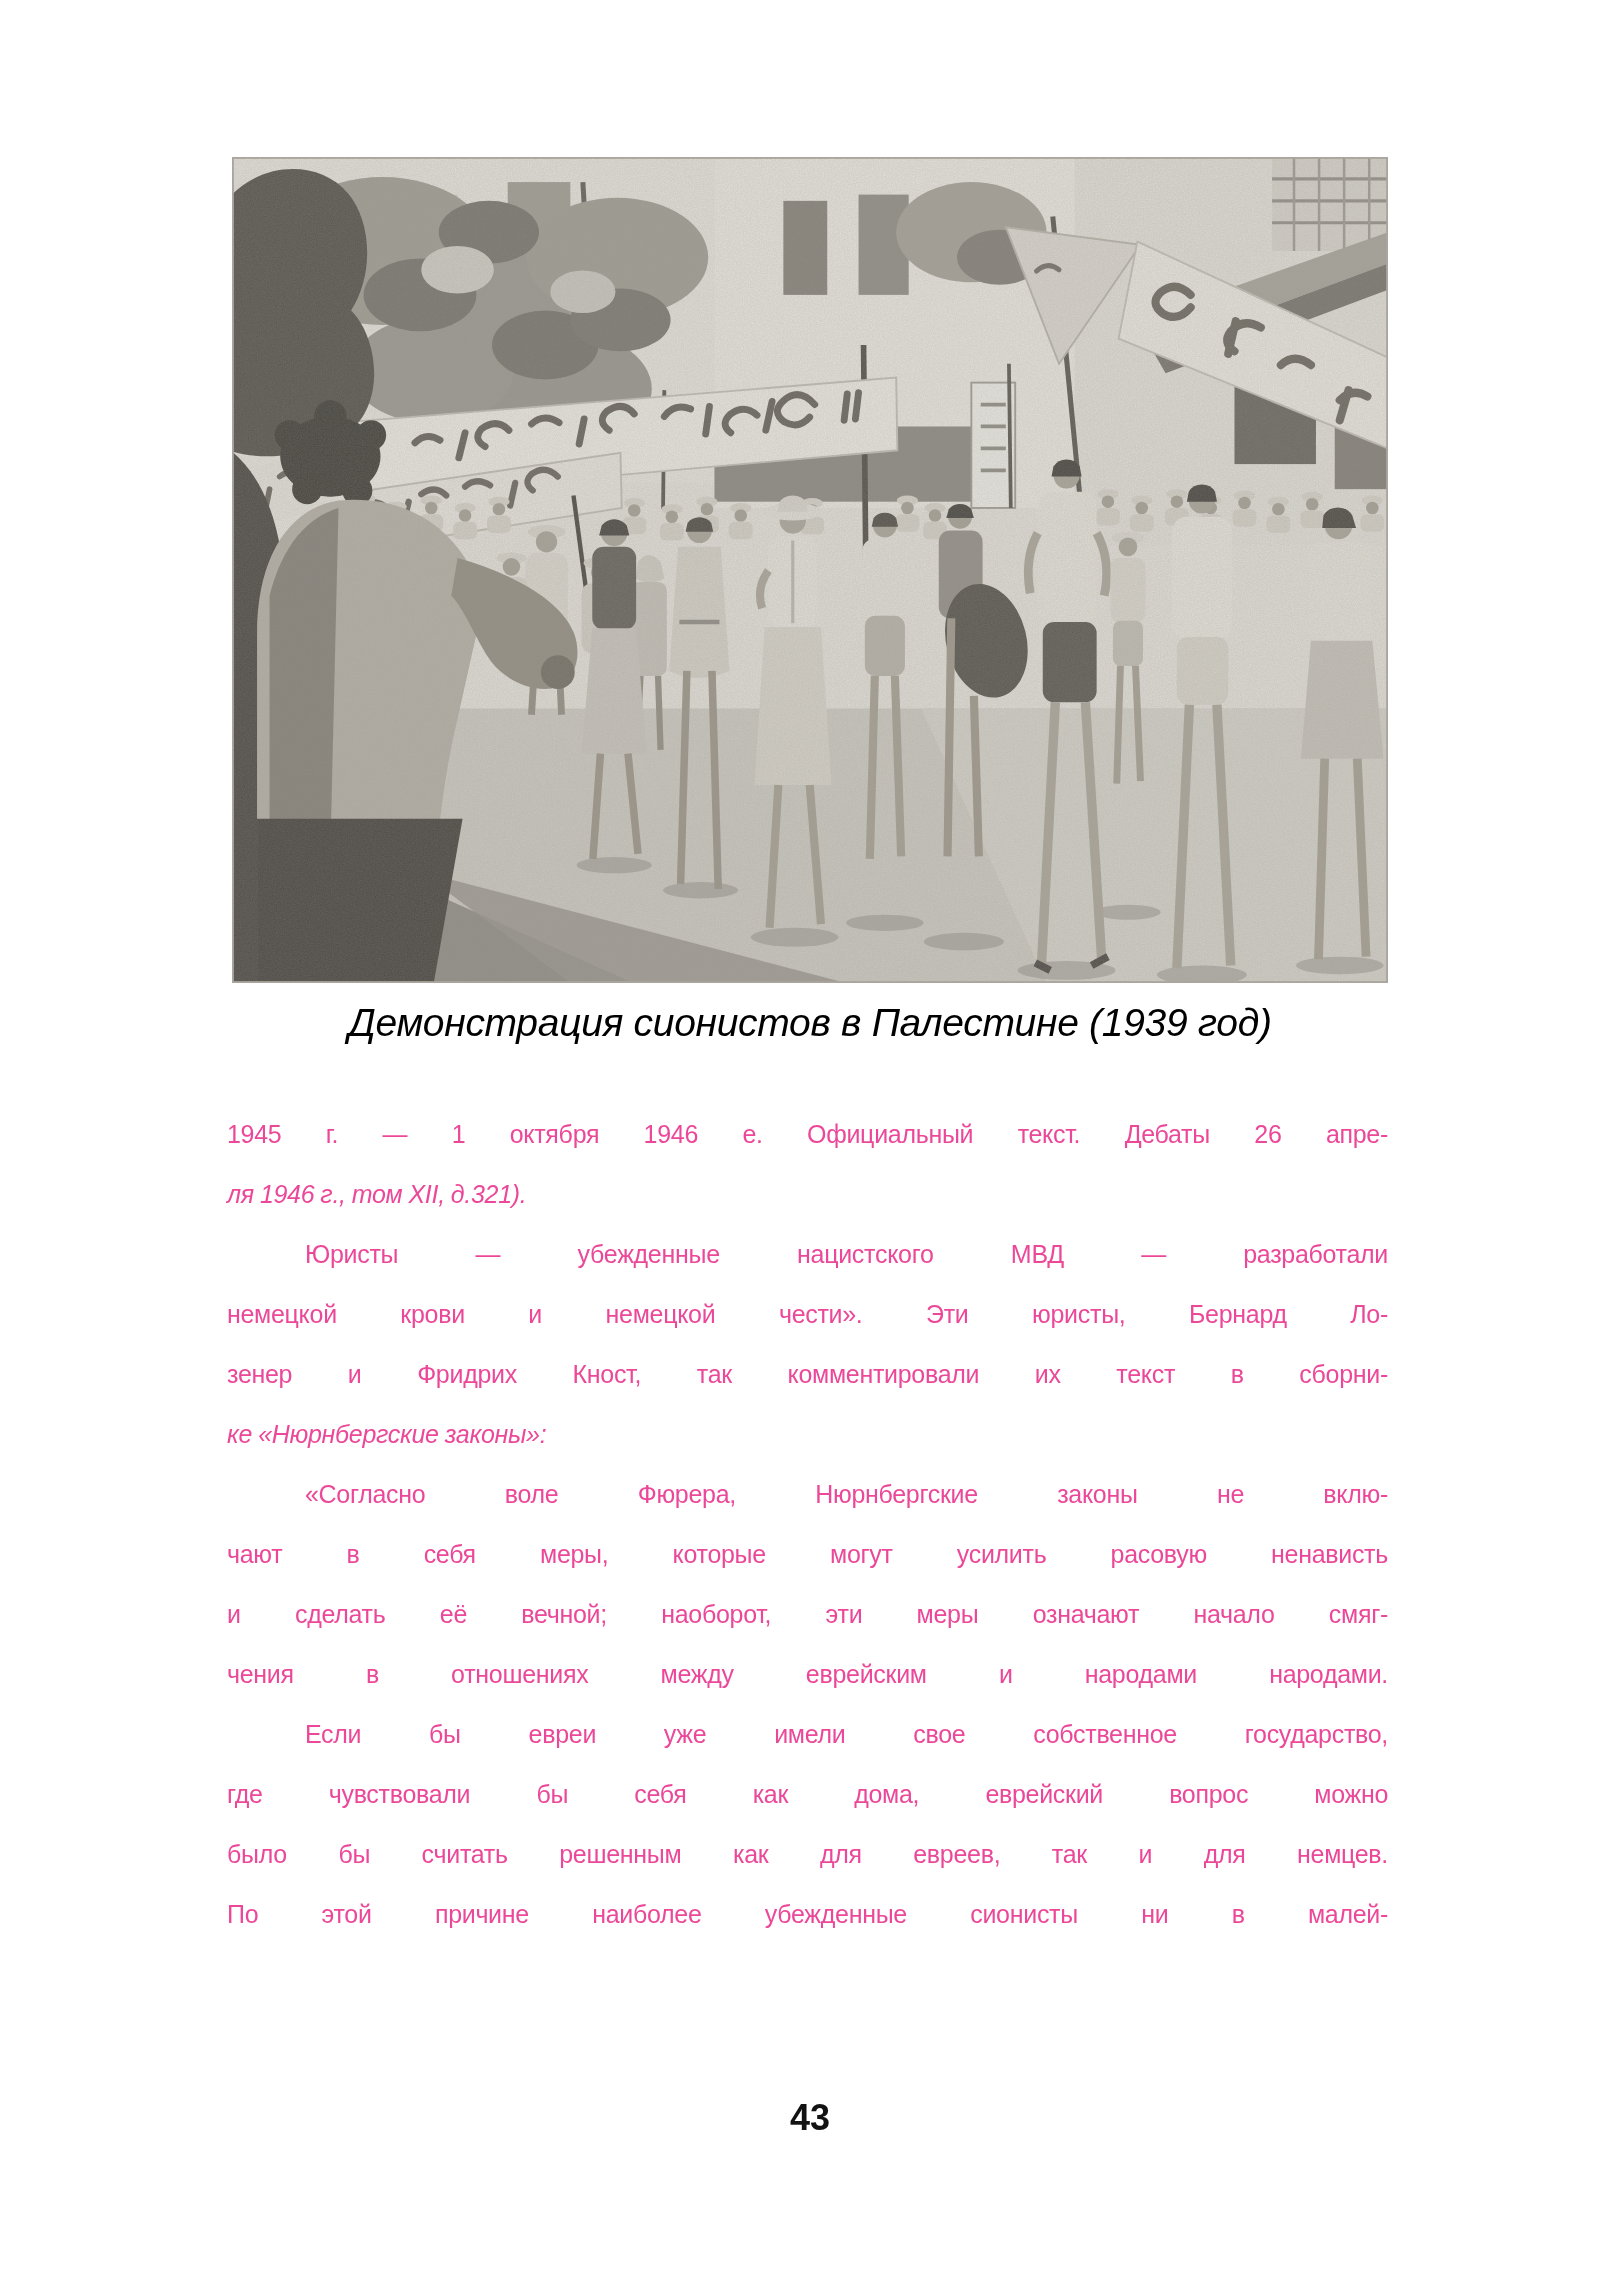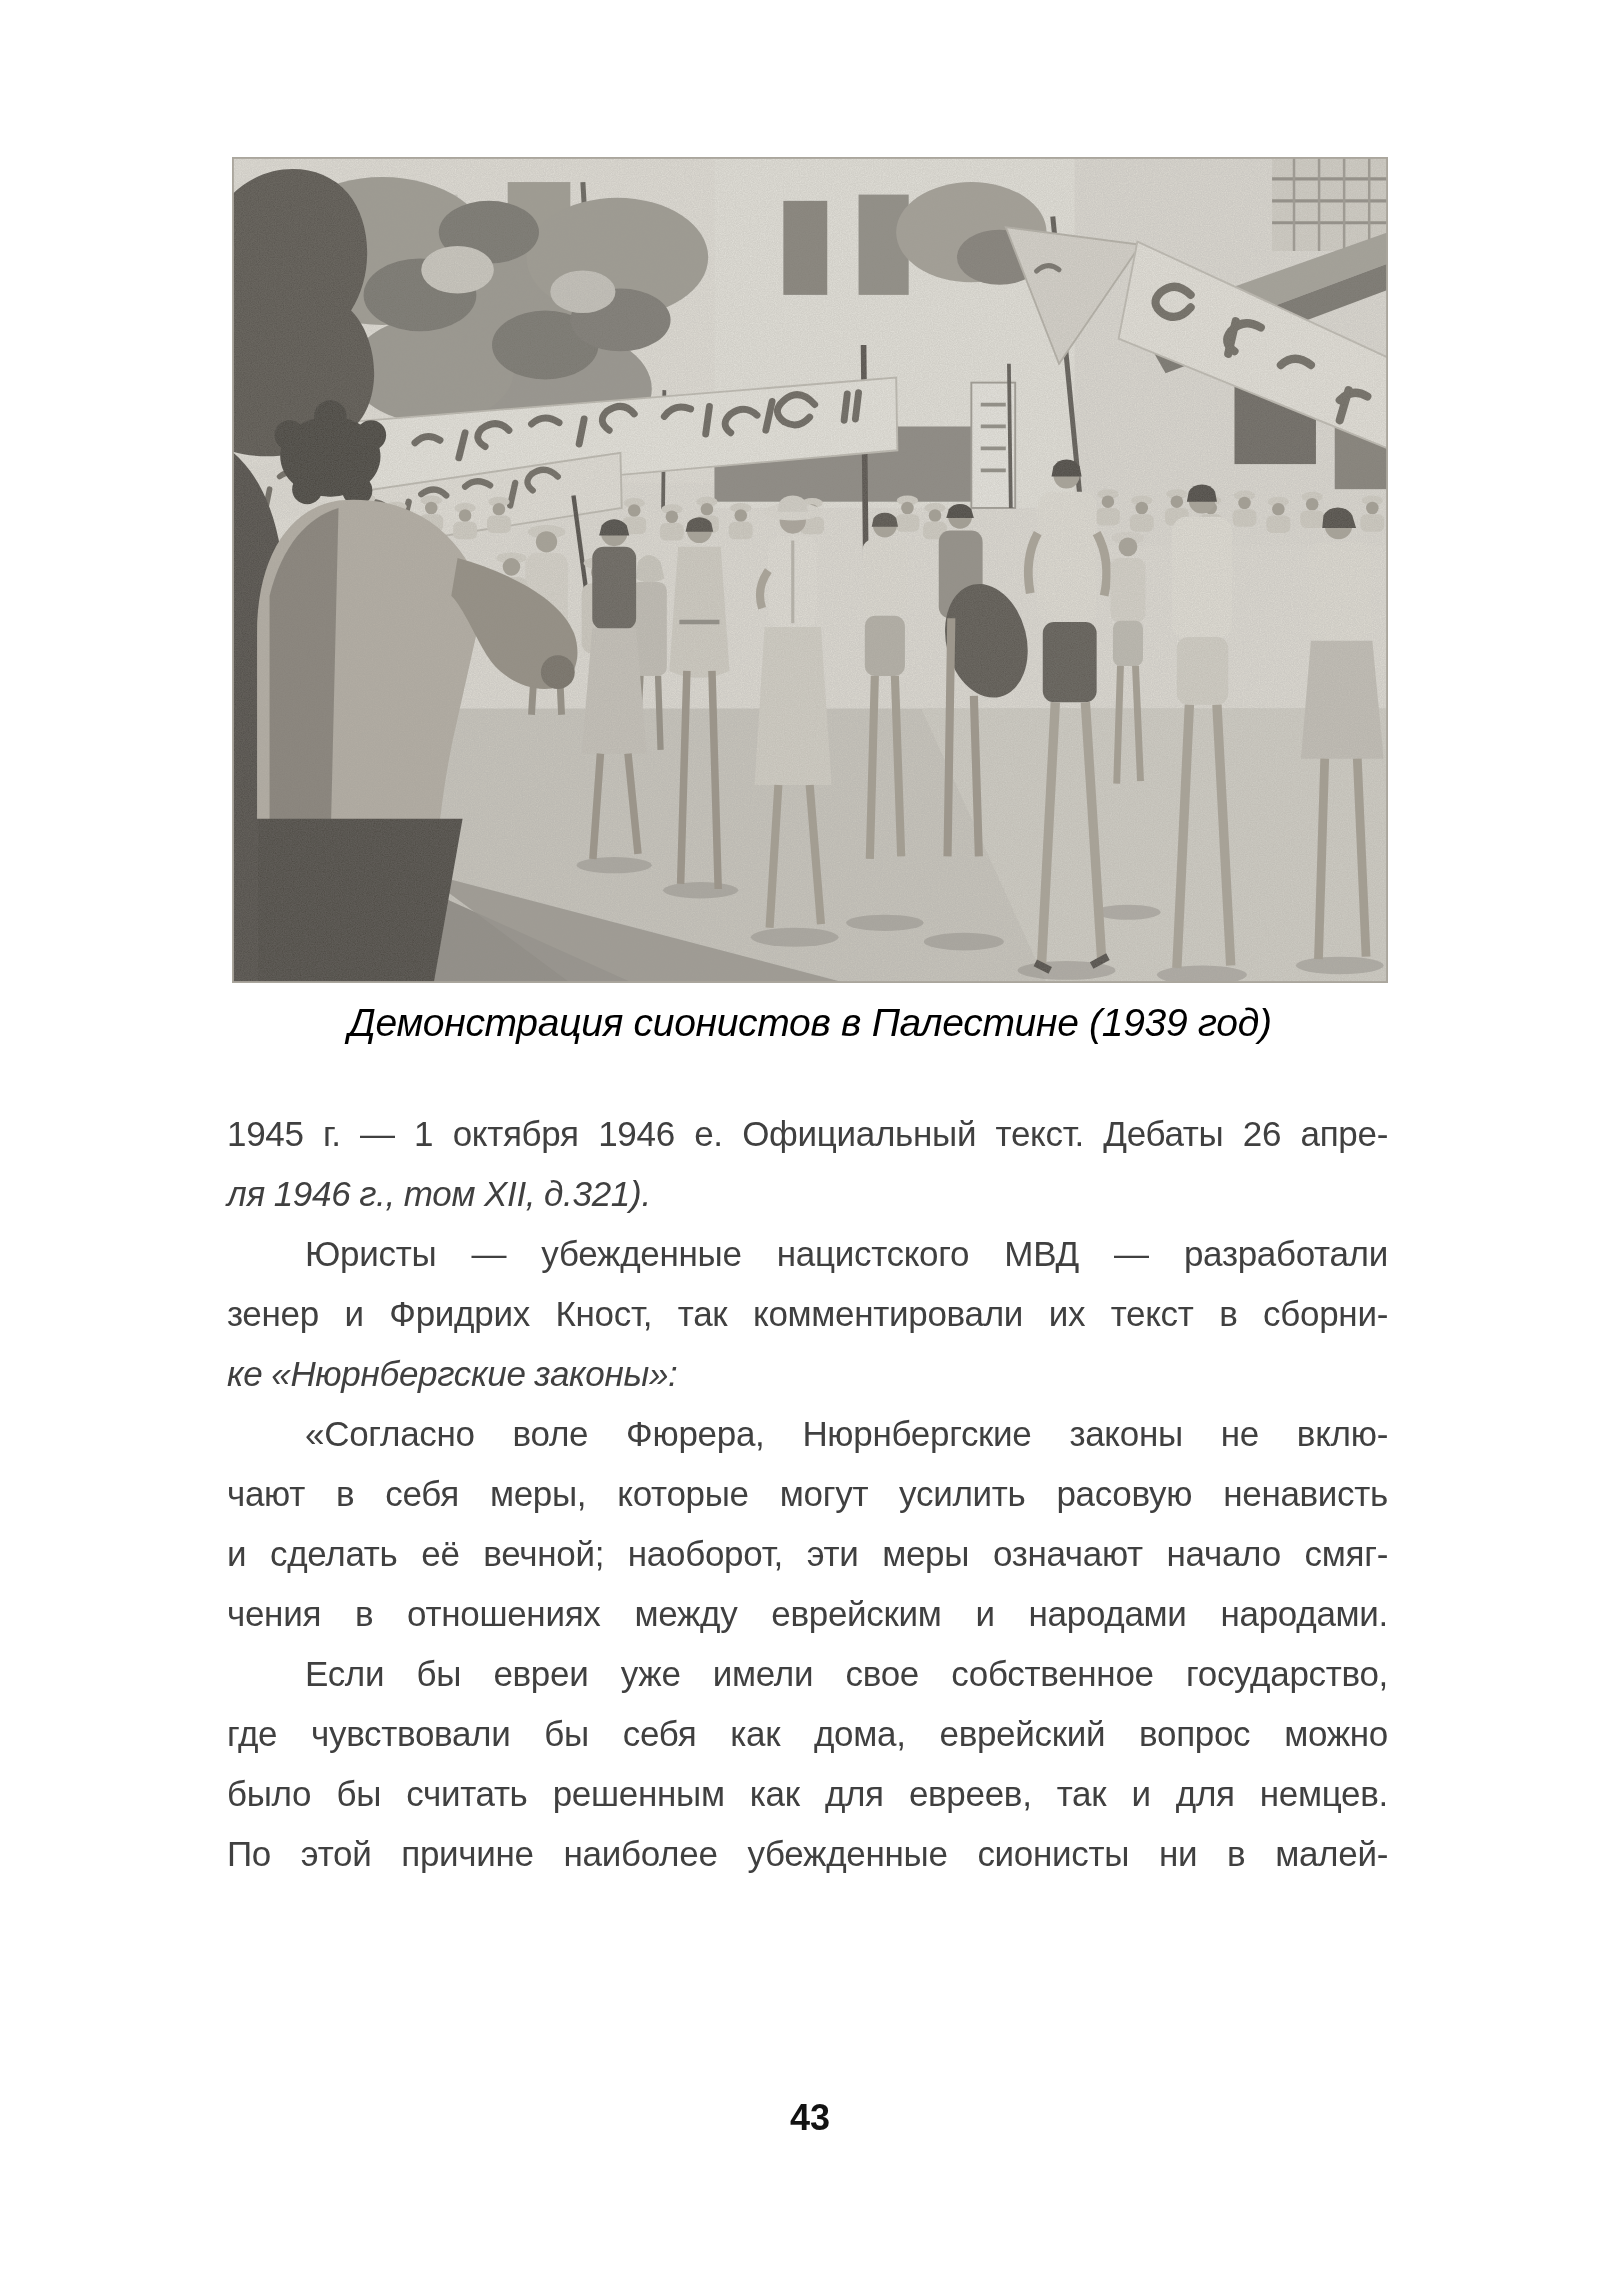--- a/index.html
+++ b/index.html
@@ -28,26 +28,26 @@
     font-weight:500;
     font-size:39px;
     letter-spacing:-0.3px;
     color:#000000;
     white-space:nowrap;
   }
   .body-text{
     position:absolute;
     left:227px; top:1104px;
     width:1161px;
-    font-size:35px;
+    font-size:25px;
     line-height:60px;
     font-weight:500;
     letter-spacing:-0.3px;
     word-spacing:-0.6px;
-    color:#404040;
+    color:#ec4899;
   }
   .line{
     text-align:justify;
     text-align-last:justify;
     height:60px;
     overflow:visible;
   }
   .line.short{
     text-align:left;
     text-align-last:left;
@@ -362,20 +362,21 @@
 
   <div class="caption">Демонстрация сионистов в Палестине (1939 год)</div>
 
   <div class="body-text">
       <div>
         <div class="line">1945 г. — 1 октября 1946 е. Официальный текст. Дебаты 26 апре-</div>
         <div class="line short">ля 1946 г., том XII, д.321).</div>
       </div>
       <div>
         <div class="line indent">Юристы — убежденные нацистского МВД — разработали</div>
+        <div class="line">немецкой крови и немецкой чести». Эти юристы, Бернард Ло-</div>
         <div class="line">зенер и Фридрих Кност, так комментировали их текст в сборни-</div>
         <div class="line short">ке «Нюрнбергские законы»:</div>
       </div>
       <div>
         <div class="line indent">«Согласно воле Фюрера, Нюрнбергские законы не вклю-</div>
         <div class="line">чают в себя меры, которые могут усилить расовую ненависть</div>
         <div class="line">и сделать её вечной; наоборот, эти меры означают начало смяг-</div>
         <div class="line">чения в отношениях между еврейским и народами народами.</div>
       </div>
       <div>

